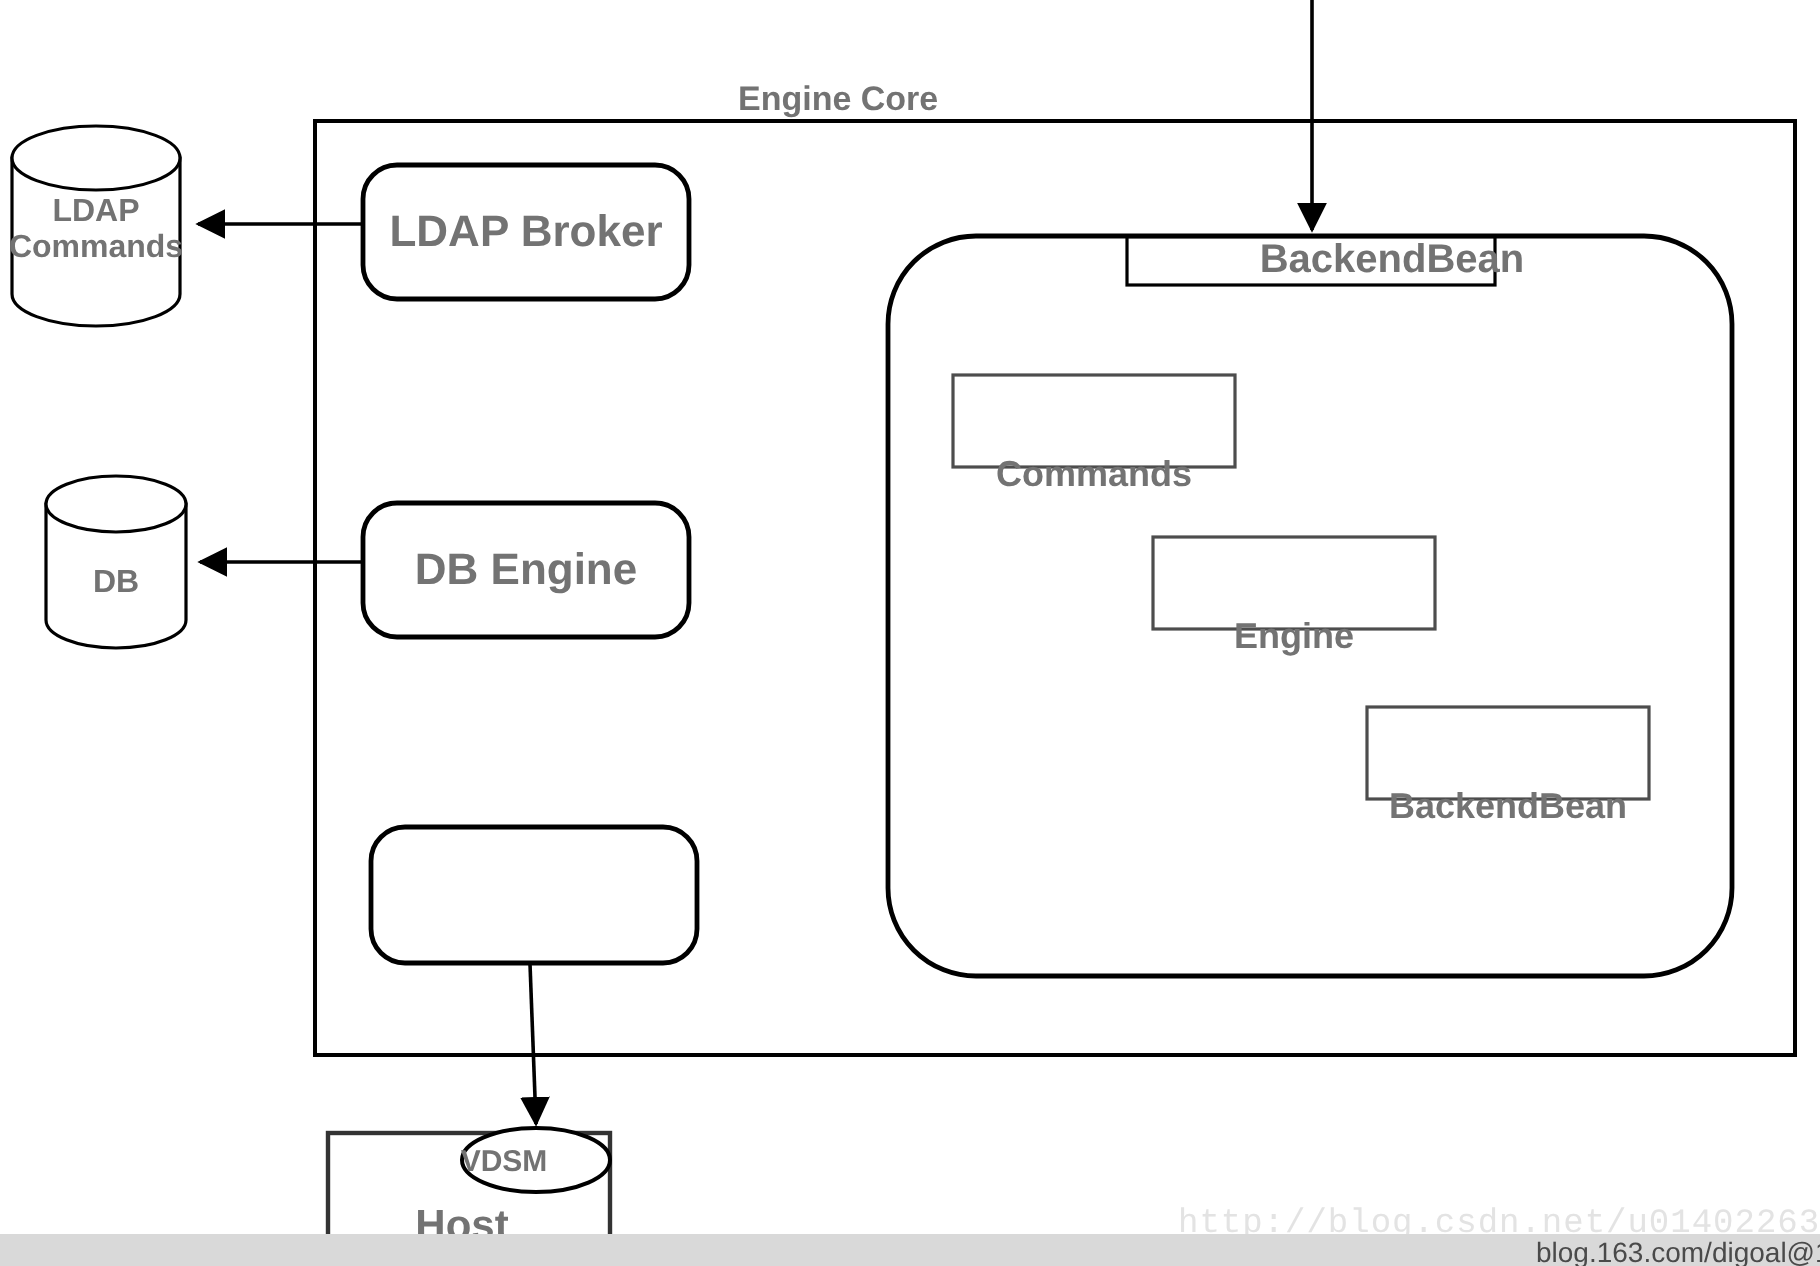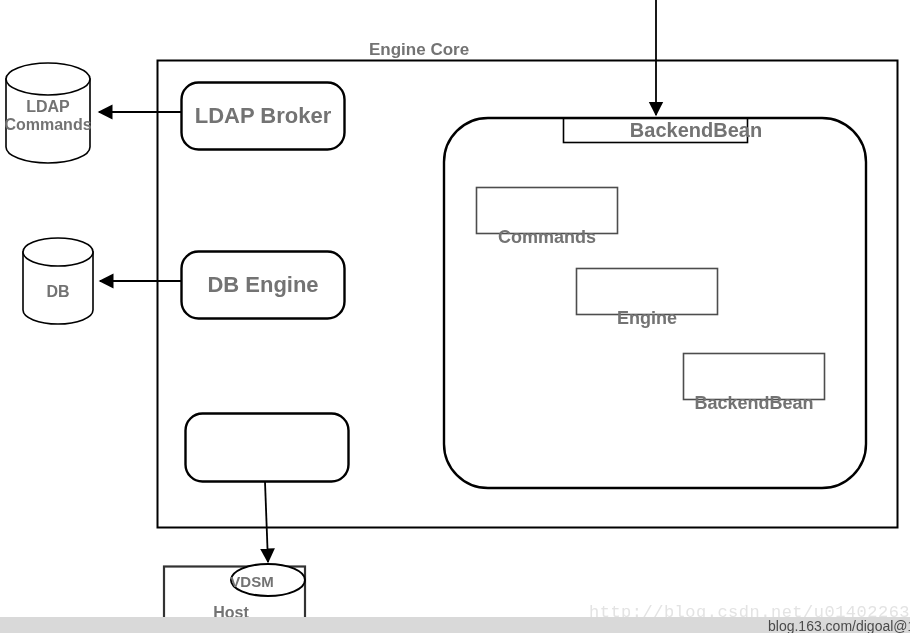--- a/index.html
+++ b/index.html
@@ -43,21 +43,21 @@
   .txt-store       { font-size: 16px; }
   .txt-store-2 {
     font-size: 16px;
     line-height: 1.15;
     text-align: center;
     transform: translate(-50%, -50%);
   }
   .txt-beanlabel   { font-size: 20px; margin-left: 41px; }
   .txt-inner       { font-size: 18px; margin-top: 26px; }
   .txt-vdsm        { font-size: 15px; }
-  .txt-host        { font-size: 16px; }
+  .txt-host        { font-size: 21px; }
   .watermark-url {
     position: absolute;
     font-family: "Liberation Mono", monospace;
     font-size: 17px;
     color: #e3e3e3;
     letter-spacing: 0.5px;
     white-space: nowrap;
   }
   .footer-band {
     position: absolute;

